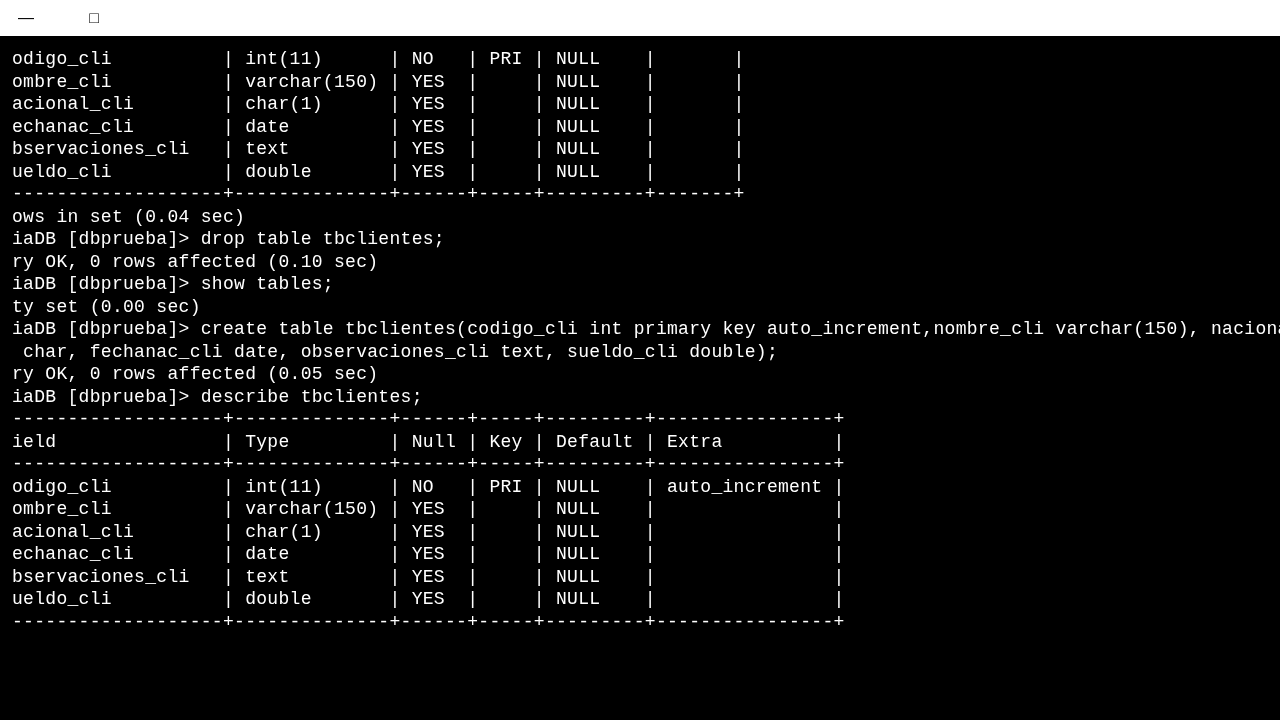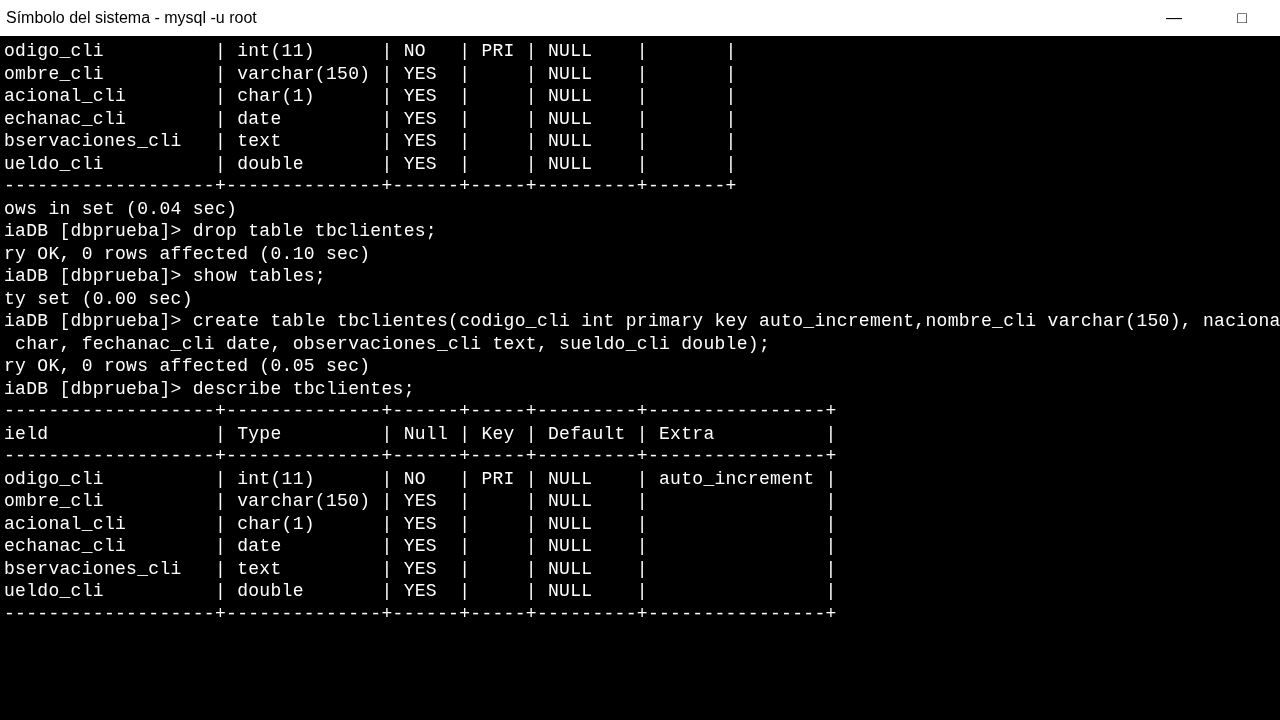--- a/index.html
+++ b/index.html
@@ -30,29 +30,28 @@
     align-items: center;
     padding-right: 12px;
   }
   .titlebar-controls span {
     width: 40px;
     text-align: center;
     font-size: 16px;
     color: #000;
   }
   .terminal {
-    padding: 4px;
+    padding: 12px;
     white-space: pre;
     letter-spacing: 0.3px;
   }
 </style>
 </head>
 <body>
 
 <div class="titlebar">
-  <span class="titlebar-title">Símbolo del sistema - mysql  -u root</span>
   <div class="titlebar-controls">
     <span>—</span>
     <span>□</span>
   </div>
 </div>
 
 <div class="terminal" id="terminal"><div>odigo_cli          | int(11)      | NO   | PRI | NULL    |       |</div><div>ombre_cli          | varchar(150) | YES  |     | NULL    |       |</div><div>acional_cli        | char(1)      | YES  |     | NULL    |       |</div><div>echanac_cli        | date         | YES  |     | NULL    |       |</div><div>bservaciones_cli   | text         | YES  |     | NULL    |       |</div><div>ueldo_cli          | double       | YES  |     | NULL    |       |</div><div>-------------------+--------------+------+-----+---------+-------+</div><div>ows in set (0.04 sec)</div><div></div><div>iaDB [dbprueba]&gt; drop table tbclientes;</div><div>ry OK, 0 rows affected (0.10 sec)</div><div></div><div>iaDB [dbprueba]&gt; show tables;</div><div>ty set (0.00 sec)</div><div></div><div>iaDB [dbprueba]&gt; create table tbclientes(codigo_cli int primary key auto_increment,nombre_cli varchar(150), nacional</div><div> char, fechanac_cli date, observaciones_cli text, sueldo_cli double);</div><div>ry OK, 0 rows affected (0.05 sec)</div><div></div><div>iaDB [dbprueba]&gt; describe tbclientes;</div><div>-------------------+--------------+------+-----+---------+----------------+</div><div>ield               | Type         | Null | Key | Default | Extra          |</div><div>-------------------+--------------+------+-----+---------+----------------+</div><div>odigo_cli          | int(11)      | NO   | PRI | NULL    | auto_increment |</div><div>ombre_cli          | varchar(150) | YES  |     | NULL    |                |</div><div>acional_cli        | char(1)      | YES  |     | NULL    |                |</div><div>echanac_cli        | date         | YES  |     | NULL    |                |</div><div>bservaciones_cli   | text         | YES  |     | NULL    |                |</div><div>ueldo_cli          | double       | YES  |     | NULL    |                |</div><div>-------------------+--------------+------+-----+---------+----------------+</div></div>
 
 </body></html>

